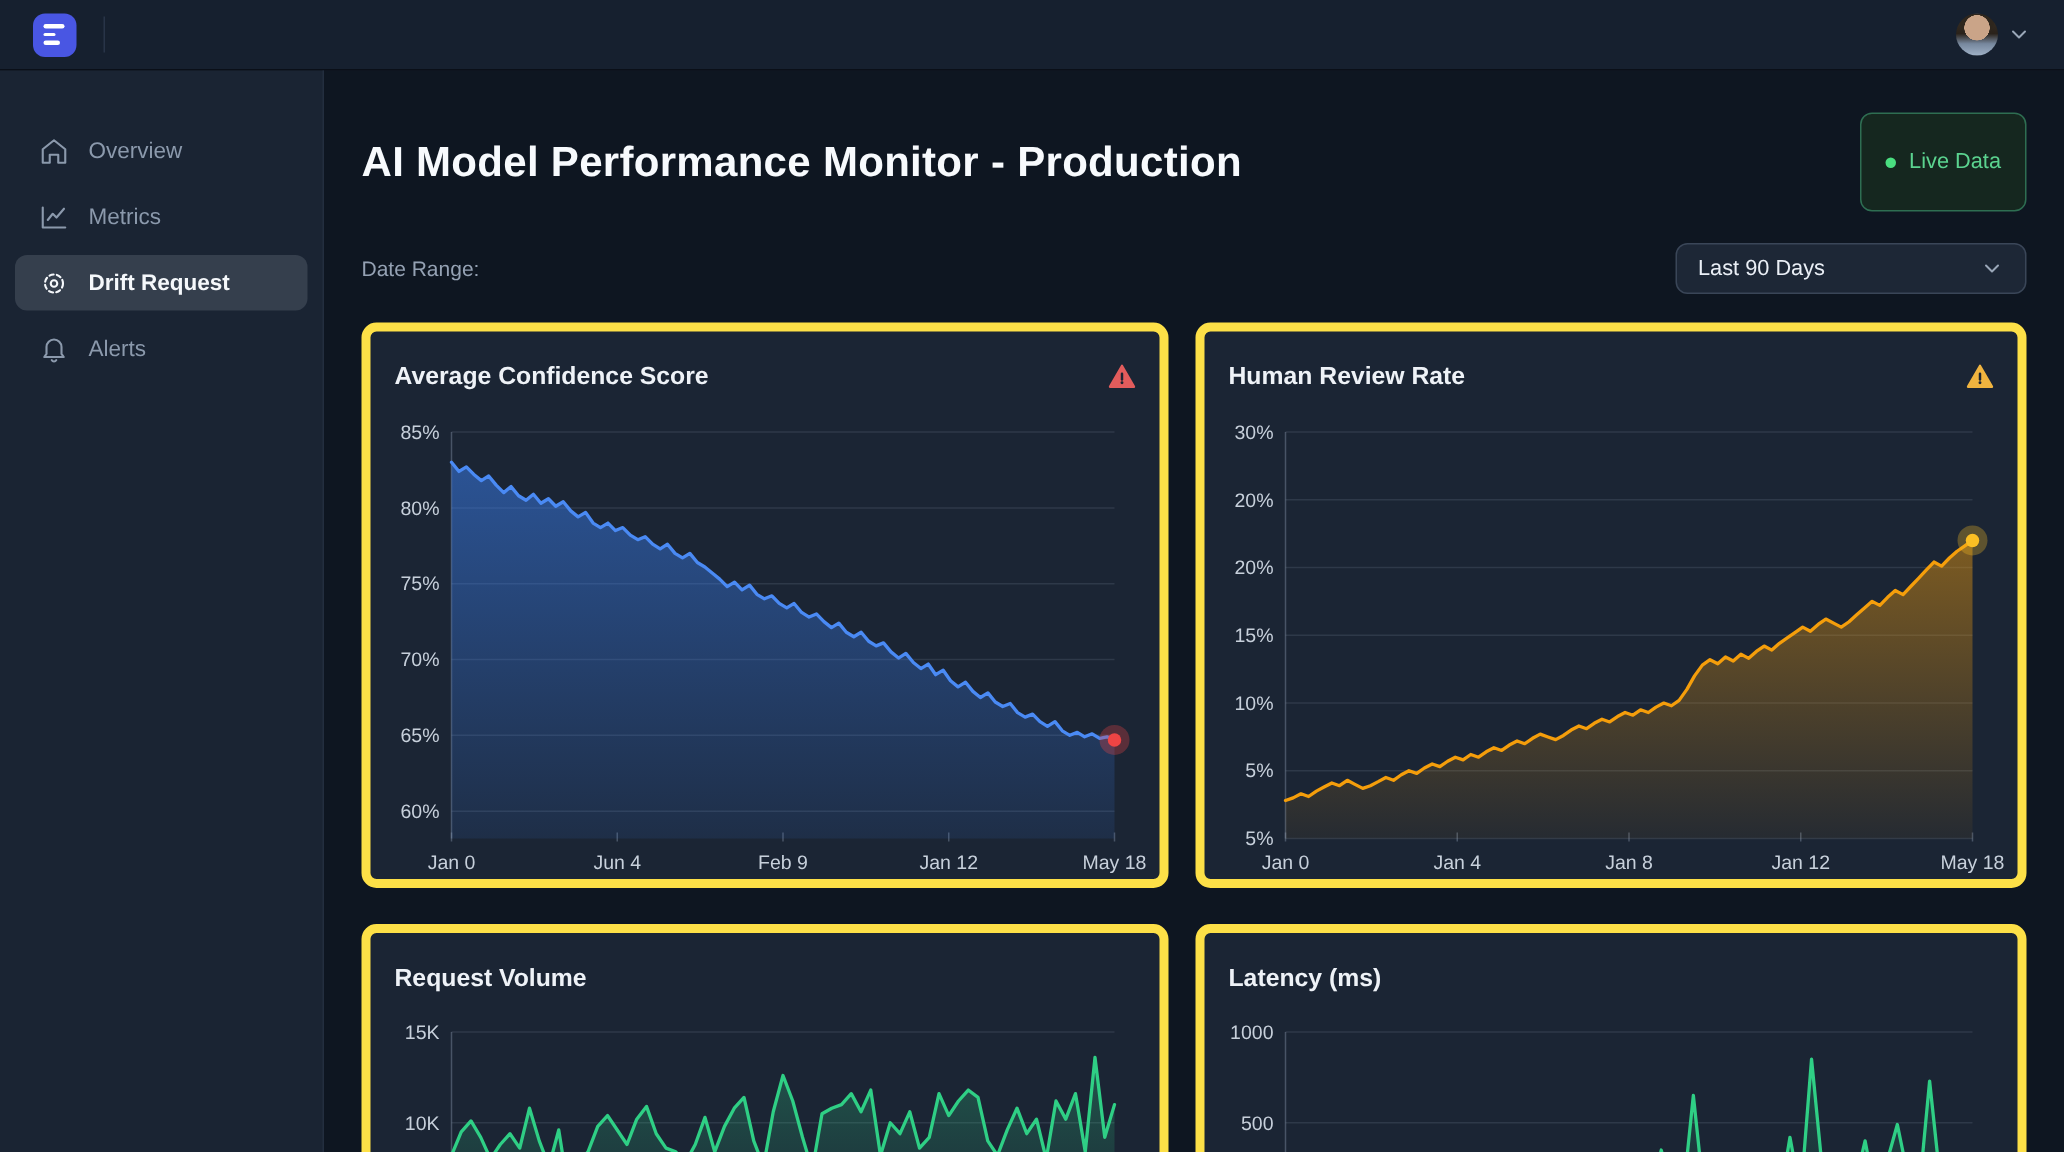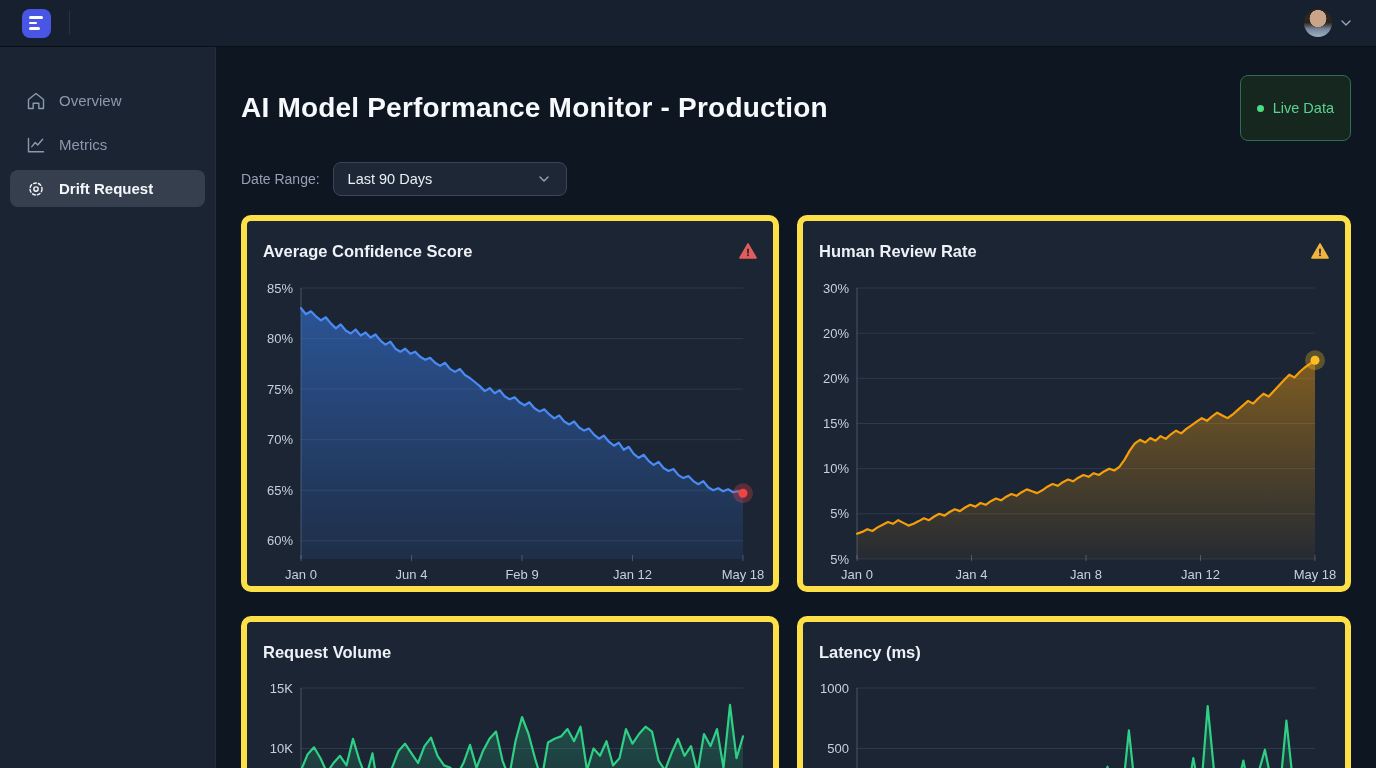--- a/index.html
+++ b/index.html
@@ -31,21 +31,21 @@
                    stroke-width:1.7; stroke-linecap:round; stroke-linejoin:round; }
   .side-item.active { background:#353f4d; color:#f5f8fb; font-weight:700; }
   .side-item.active svg { stroke:#f5f8fb; }
   .main { flex:1; padding:28px 25px 0 25px; }
   .header-row { display:flex; align-items:center; justify-content:space-between; }
   h1 { color:#f7fafd; font-size:28px; font-weight:700; letter-spacing:.2px; }
   .live-badge { display:flex; align-items:center; gap:9px; border:1px solid #2e6e52;
                 background:#15271f; color:#5bd38f; border-radius:8px;
                 padding:24px 16px; font-size:14.5px; cursor:pointer; }
   .live-dot { width:7px; height:7px; border-radius:50%; background:#4ade80; }
-  .dr-row { display:flex; align-items:center; margin-top:21px; }
+  .dr-row { display:flex; align-items:center; margin-top:21px;justify-content:space-between; }
   .dr-label { color:#94a1b3; font-size:14px; }
   .select { width:234px; margin-left:13px; display:flex; align-items:center;
             justify-content:space-between; background:#1d2736; border:1px solid #3a4658;
             border-radius:8px; padding:8px 14px; color:#eaeff6; font-size:14.5px;
             font-weight:500; cursor:pointer; }
   .select svg, .user svg { width:16px; height:16px; stroke:#9aa7b8; fill:none;
             stroke-width:2; stroke-linecap:round; stroke-linejoin:round; }
   .grid { margin-top:19px; display:grid; grid-template-columns:538px 554px;
           column-gap:18px; row-gap:24px; }
   .card { background:#1b2534; border:6px solid #fde047; border-radius:10px;
@@ -92,20 +92,27 @@
           <path d="m7 14 4-5 3 3 6-7"></path>
         </svg>
       <span>Metrics</span>
     </div>
     <div class="side-item active">
       <svg viewBox="0 0 24 24">
           <circle cx="12" cy="12" r="7.2" stroke-dasharray="3.4 2.6"></circle>
           <circle cx="12" cy="12" r="2.6"></circle>
         </svg>
       <span>Drift Request</span>
+    </div>
+    <div class="side-item">
+      <svg viewBox="0 0 24 24">
+          <path d="M18 15.5V10a6 6 0 0 0-12 0v5.5L4.2 18h15.6z"></path>
+          <path d="M10.2 20.5a2 2 0 0 0 3.6 0"></path>
+        </svg>
+      <span>Alerts</span>
     </div>
   </nav>
 
   <main class="main">
     <div class="header-row">
       <h1>AI Model Performance Monitor - Production</h1>
       <div class="live-badge">
         <span class="live-dot"></span>
         <span>Live Data</span>
       </div>

